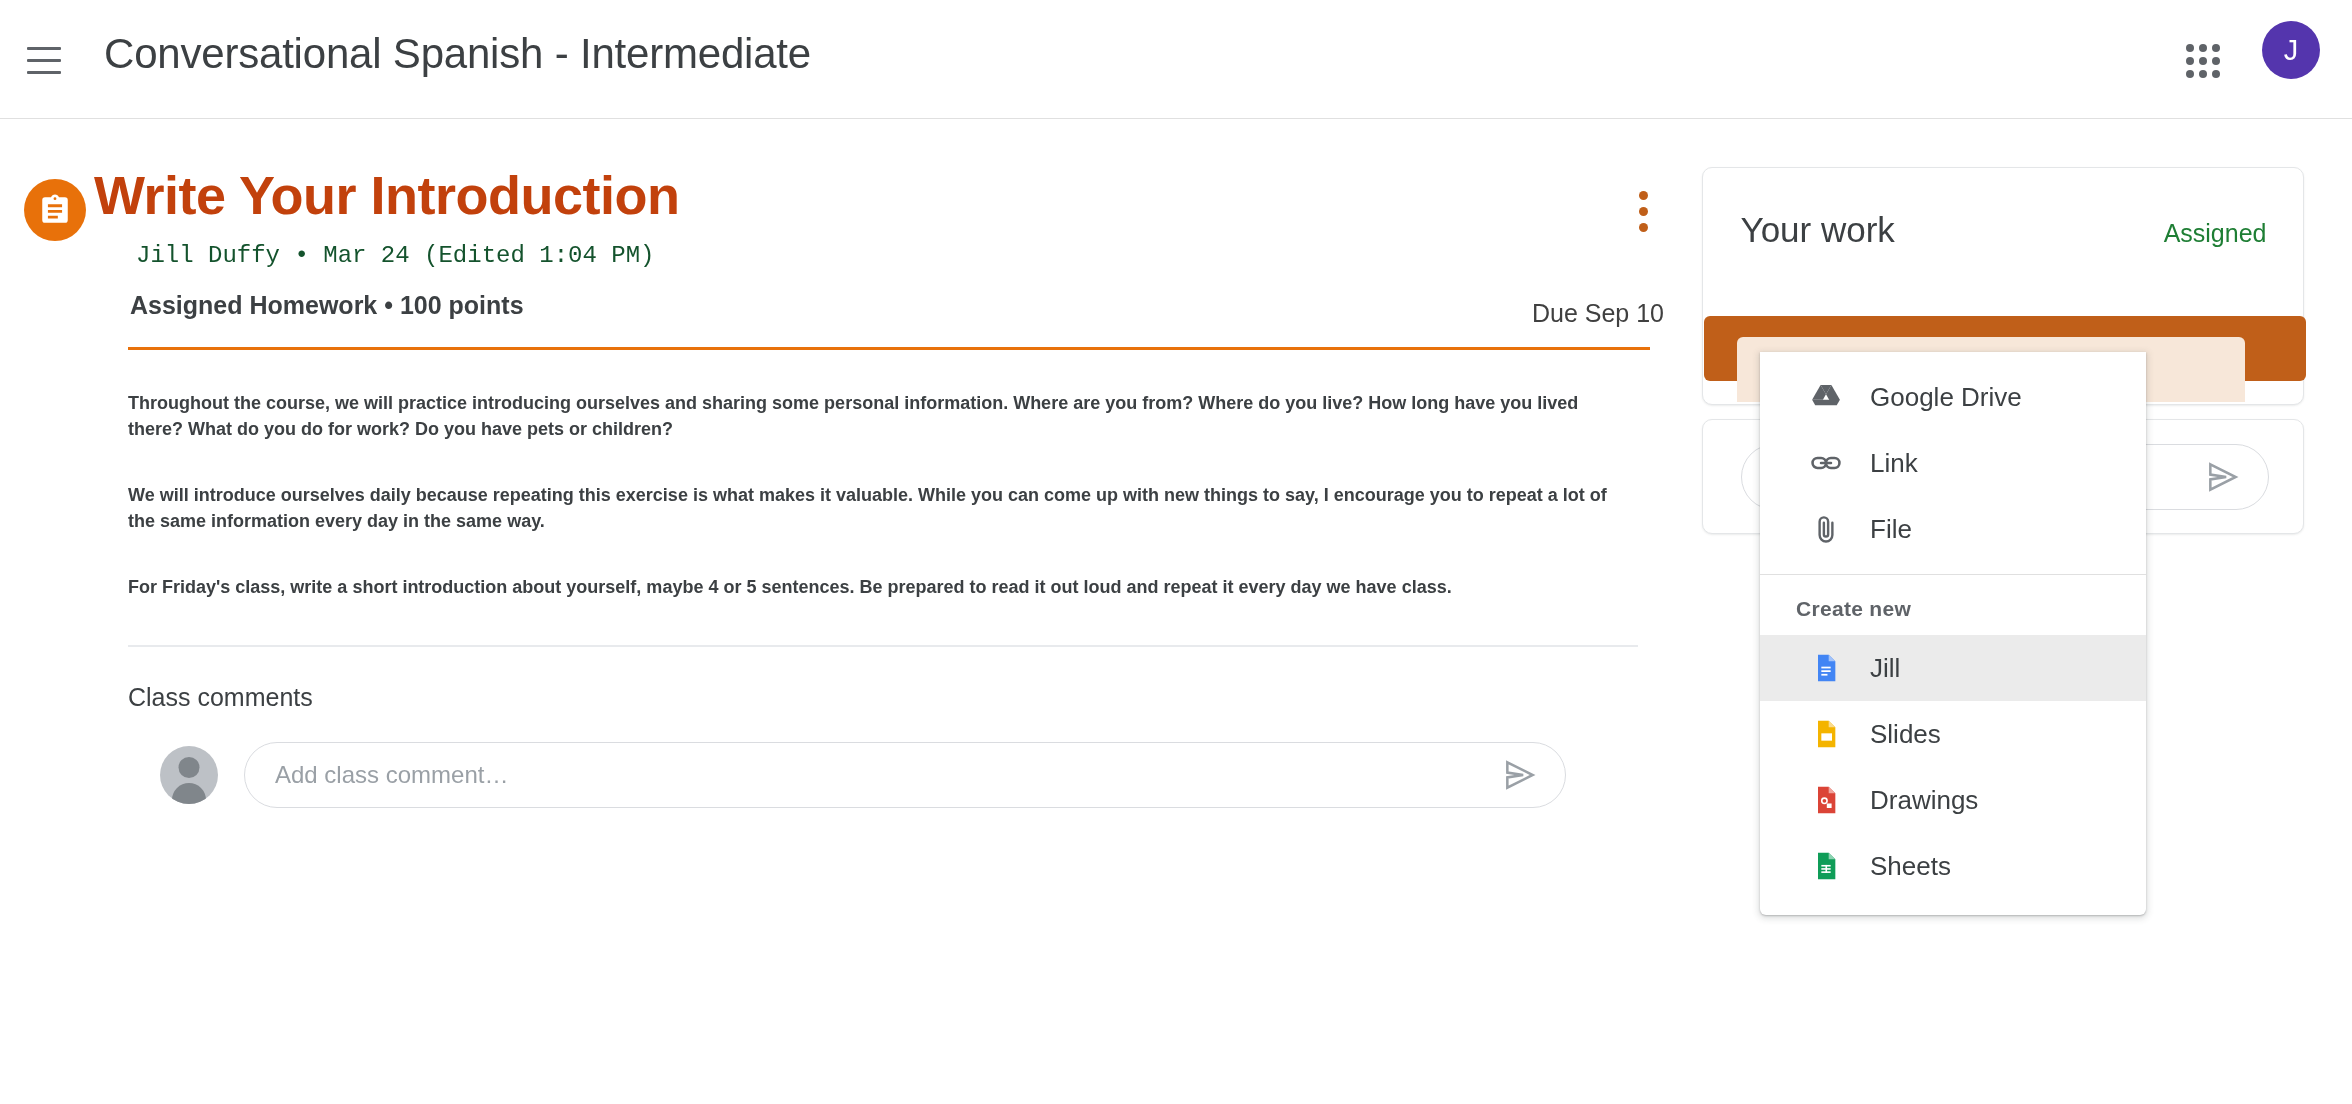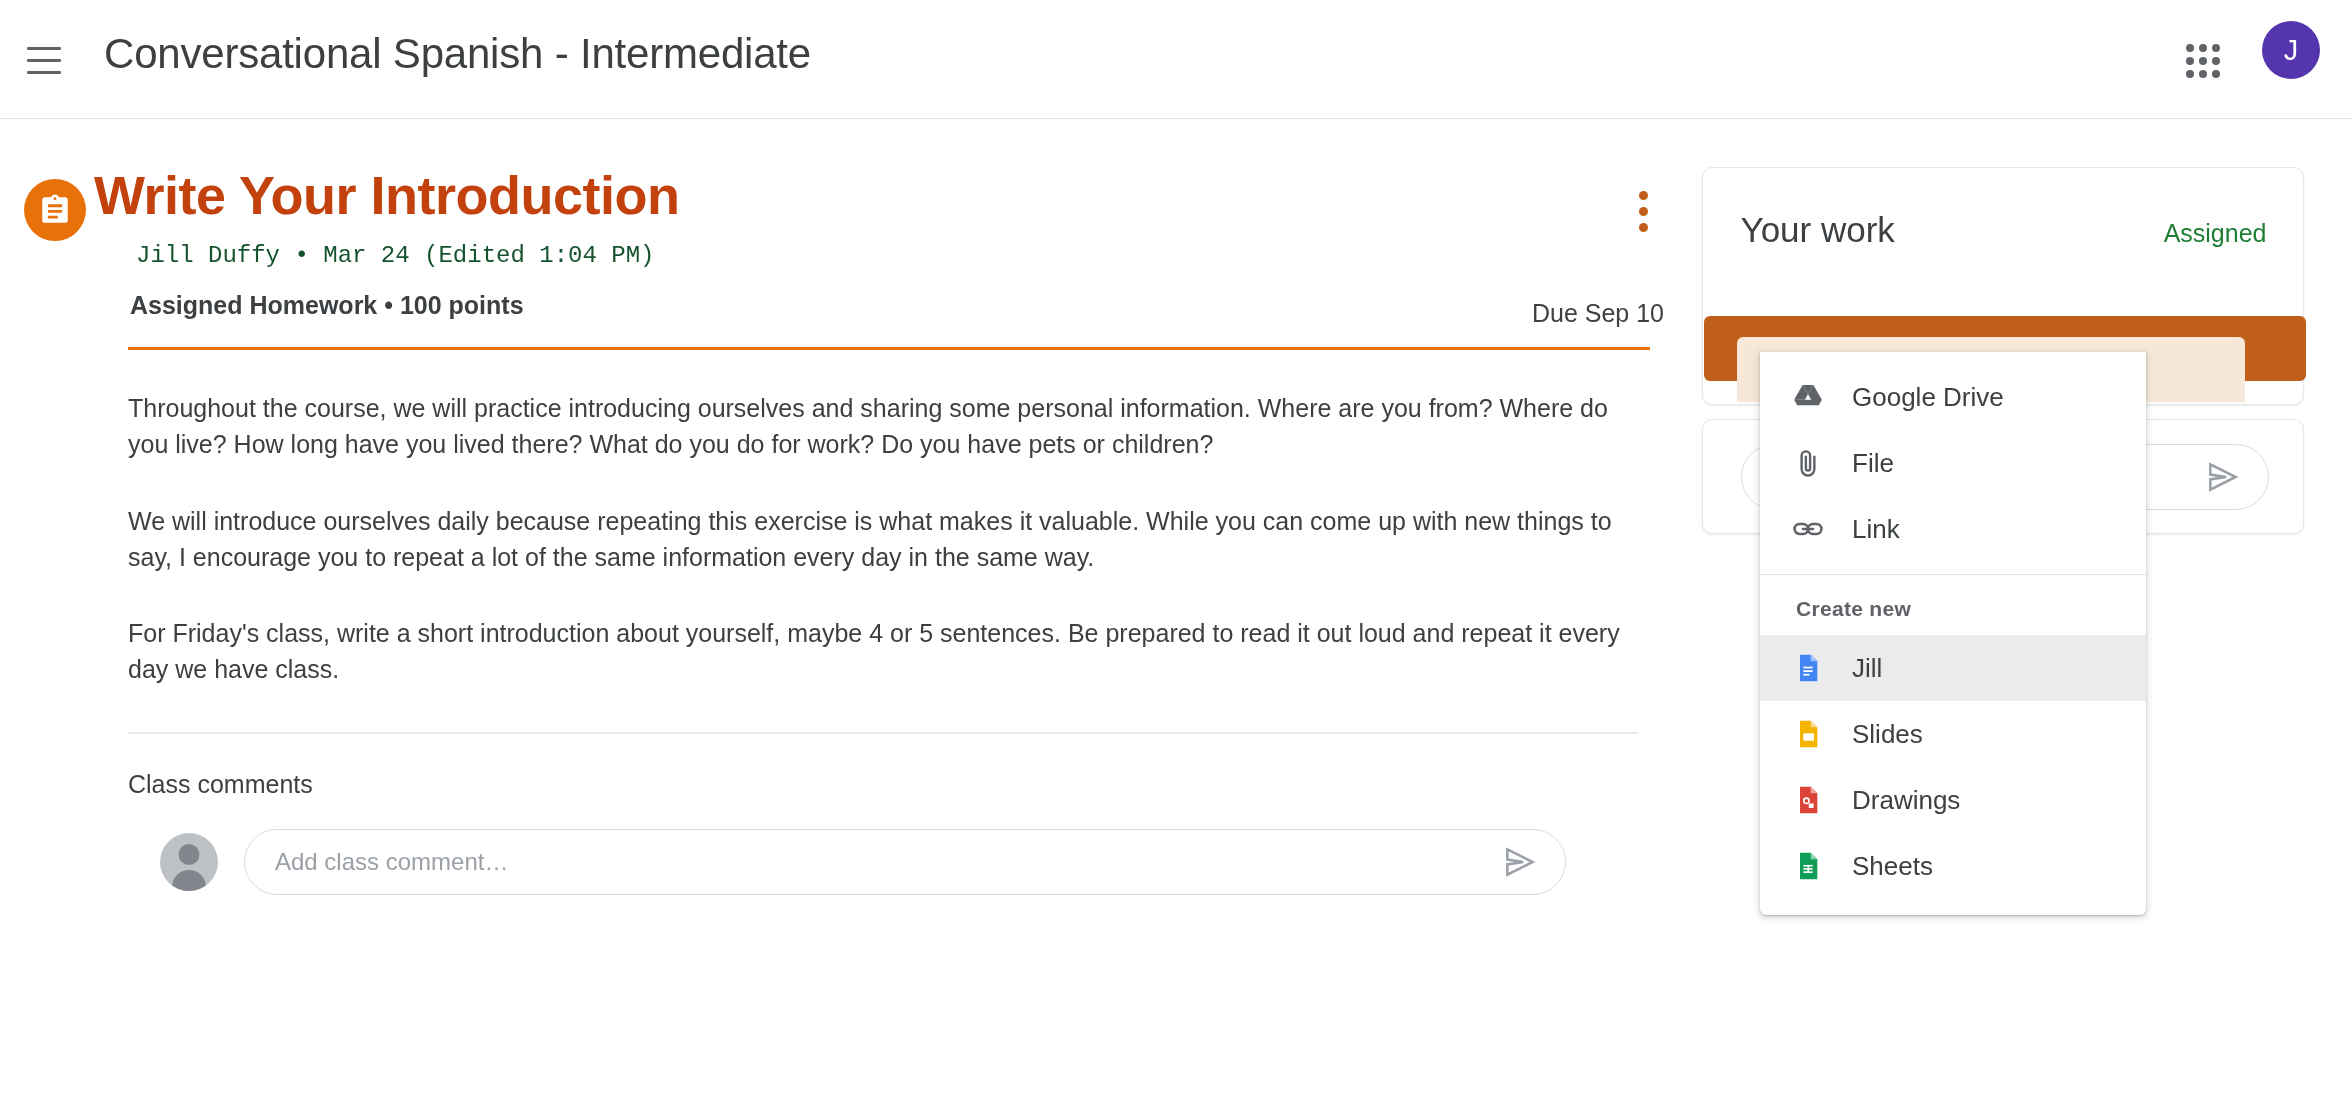--- a/index.html
+++ b/index.html
@@ -150,25 +150,25 @@
     height: 3px;
     background: #e8710a;
   }
 
   .body-copy {
     margin-left: 128px;
     margin-top: 40px;
     width: 1510px;
   }
   .body-copy p {
-    font-size: 25px;
+    font-size: 18px;
     line-height: 1.45;
     color: #3c4043;
     margin-bottom: 40px;
-    font-weight: 400;
+    font-weight: 700;
   }
   .body-copy p:last-child { margin-bottom: 0; }
 
   .grey-rule {
     margin-left: 128px;
     margin-top: 44px;
     width: 1510px;
     height: 2px;
     background: #e8eaed;
   }
@@ -341,21 +341,21 @@
     background: #ffffff;
     border-radius: 0 0 6px 6px;
     box-shadow: 0 2px 6px 2px rgba(60,64,67,0.15), 0 1px 2px rgba(60,64,67,0.30);
     z-index: 40;
     padding: 12px 0 16px 0;
   }
   .dd-item {
     display: flex;
     align-items: center;
     height: 66px;
-    padding: 0 26px;
+    padding: 0 44px;
     cursor: pointer;
     gap: 22px;
   }
   .dd-item.hover { background: #ebebeb; }
   .dd-icon {
     width: 44px;
     display: flex; align-items: center; justify-content: center;
     flex: none;
   }
   .dd-label {
@@ -481,36 +481,36 @@
         <path d="M8.2 3.5 4.4 10.1 2.2 14h7.6l2.2-3.9z" fill="#5f6368"></path>
         <path d="M2.2 14h19.6l-2.2 3.8H4.4z" fill="#5f6368"></path>
         <path d="M21.8 14 15.8 3.5l-3.8 6.6 3.8 6.6z" fill="#5f6368"></path>
       </svg>
     </span>
     <span class="dd-label">Google Drive</span>
   </div>
 
   <div class="dd-item">
     <span class="dd-icon">
-      <svg width="34" height="34" viewBox="0 0 24 24" fill="none" stroke="#5f6368" stroke-width="1.7" stroke-linecap="round" aria-hidden="true">
-        <path d="M16.5 7.5v8.8a4.5 4.5 0 0 1-9 0V6.8a3 3 0 0 1 6 0v9a1.5 1.5 0 0 1-3 0V7.5"></path>
-      </svg>
-    </span>
-    <span class="dd-label">File</span>
-  </div>
-
-  <div class="dd-item">
-    <span class="dd-icon">
       <svg width="34" height="34" viewBox="0 0 24 24" fill="none" stroke="#5f6368" stroke-width="1.8" stroke-linecap="round" aria-hidden="true">
         <rect x="2.5" y="8.5" width="9.5" height="7" rx="3.5"></rect>
         <rect x="12" y="8.5" width="9.5" height="7" rx="3.5"></rect>
         <path d="M8.5 12h7"></path>
       </svg>
     </span>
     <span class="dd-label">Link</span>
+  </div>
+
+  <div class="dd-item">
+    <span class="dd-icon">
+      <svg width="34" height="34" viewBox="0 0 24 24" fill="none" stroke="#5f6368" stroke-width="1.7" stroke-linecap="round" aria-hidden="true">
+        <path d="M16.5 7.5v8.8a4.5 4.5 0 0 1-9 0V6.8a3 3 0 0 1 6 0v9a1.5 1.5 0 0 1-3 0V7.5"></path>
+      </svg>
+    </span>
+    <span class="dd-label">File</span>
   </div>
 
   <div class="dd-sep"></div>
 
   <div class="dd-section">Create new</div>
 
   <div class="dd-item hover">
     <span class="dd-icon">
       <svg width="32" height="32" viewBox="0 0 24 24" aria-hidden="true">
         <path d="M6 2h8l5 5v15H6z" fill="#4285f4"></path>

